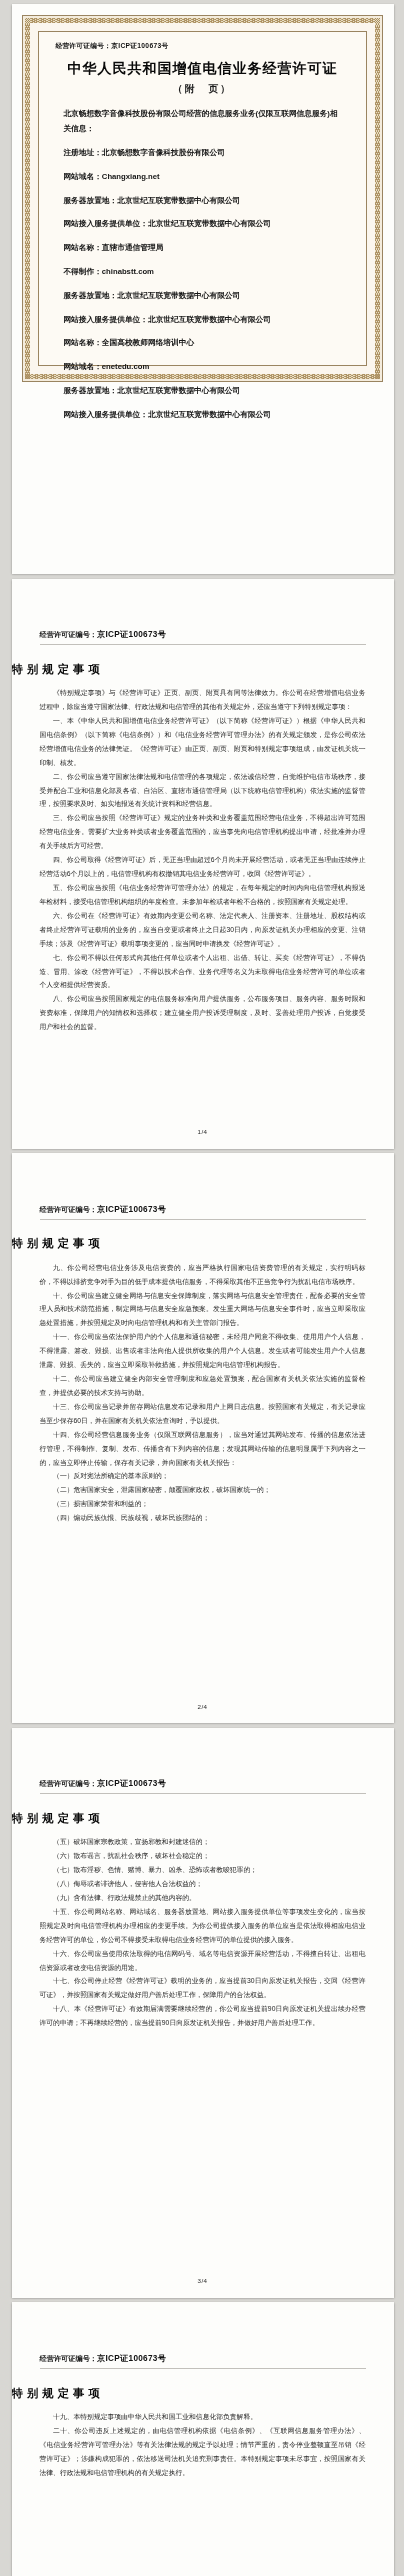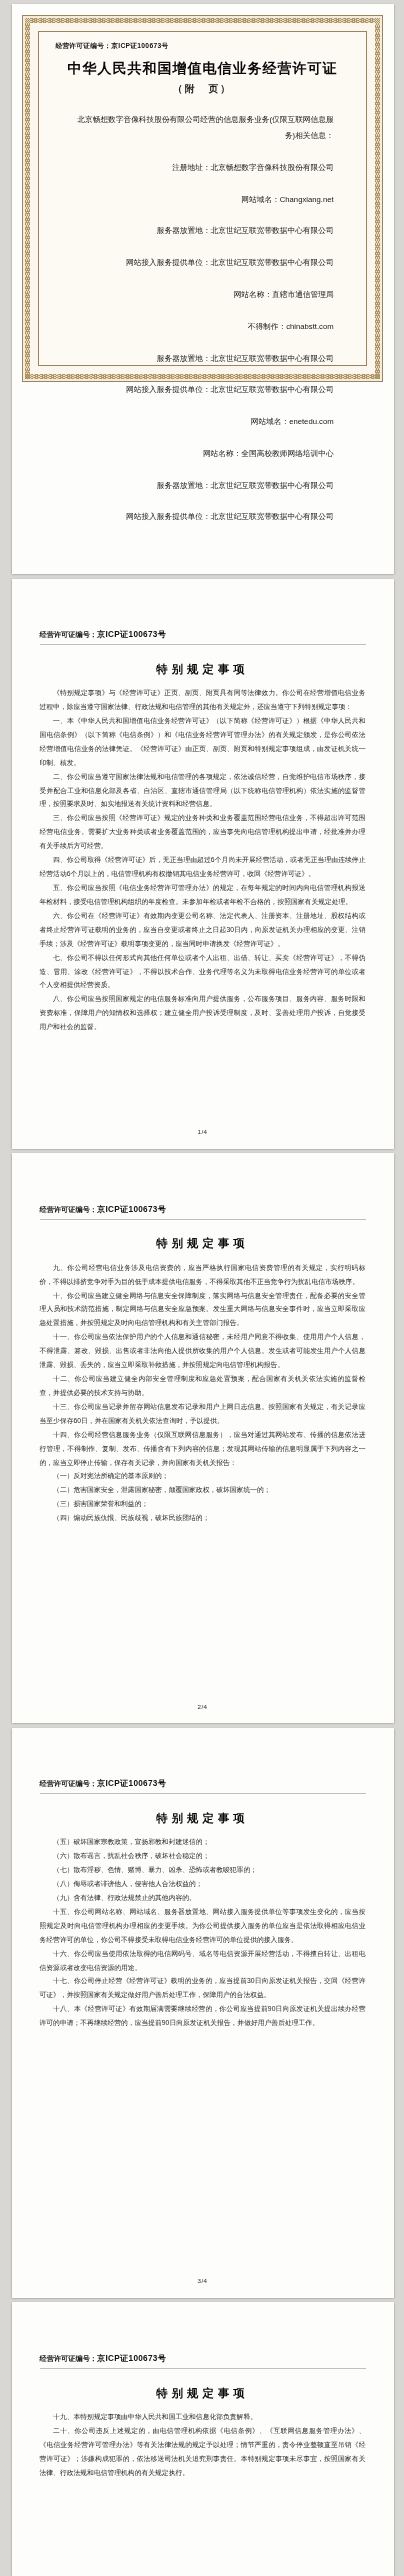--- a/index.html
+++ b/index.html
@@ -64,26 +64,26 @@
   }
   .cert-subtitle {
     text-align: center;
     font-family: "Liberation Serif", serif;
     font-size: 9.8px;
     font-weight: bold;
     margin: 5.2px 0 9.3px 0;
     letter-spacing: 2.1px;
   }
   .cert-body .cert-line {
-    margin: 16px;
+    margin: 8px;
     font-size: 7.7px;
     line-height: 2.05;
-    font-weight: 400;
+    font-weight: 700;
     color: #161616;
-    text-align: right;
+    text-align: left;
     word-break: break-all;
   }
   
   .prov-header {
     padding: 18.5px 28px 5.2px 28px;
     margin-top: 32px;
   }
   .prov-header-inner {
     border-bottom: 0.5px solid #c2c0bb;
     padding-bottom: 4.1px;
@@ -93,21 +93,21 @@
     font-weight: bold;
     color: #111;
   }
   .prov-num {
     font-size: 8.2px;
     font-weight: bold;
     color: #111;
     letter-spacing: 0.3px;
   }
   .prov-title {
-    text-align: center;
+    text-align: left;
     font-family: "Liberation Serif", serif;
     font-size: 11.3px;
     font-weight: bold;
     letter-spacing: 4.1px;
     margin: 11.3px 0 9.3px 0;
     color: #0a0a0a;
   }
   .prov-body {
     padding: 0 28px;
   }
@@ -148,22 +148,22 @@
           <div class="cert-body">
               <p class="cert-line">北京畅想数字音像科技股份有限公司经营的信息服务业务(仅限互联网信息服务)相关信息：</p>
               <p class="cert-line">注册地址：北京畅想数字音像科技股份有限公司</p>
               <p class="cert-line">网站域名：Changxiang.net</p>
               <p class="cert-line">服务器放置地：北京世纪互联宽带数据中心有限公司</p>
               <p class="cert-line">网站接入服务提供单位：北京世纪互联宽带数据中心有限公司</p>
               <p class="cert-line">网站名称：直辖市通信管理局</p>
               <p class="cert-line">不得制作：chinabstt.com</p>
               <p class="cert-line">服务器放置地：北京世纪互联宽带数据中心有限公司</p>
               <p class="cert-line">网站接入服务提供单位：北京世纪互联宽带数据中心有限公司</p>
+              <p class="cert-line">网站名称：全国高校教师网络培训中心</p>
               <p class="cert-line">网站域名：enetedu.com</p>
-              <p class="cert-line">网站名称：全国高校教师网络培训中心</p>
               <p class="cert-line">服务器放置地：北京世纪互联宽带数据中心有限公司</p>
               <p class="cert-line">网站接入服务提供单位：北京世纪互联宽带数据中心有限公司</p>
             </div>
         </div>
       </div>
     </div>
   </div>
 
   <div class="sheet">
     <div class="prov-header">

